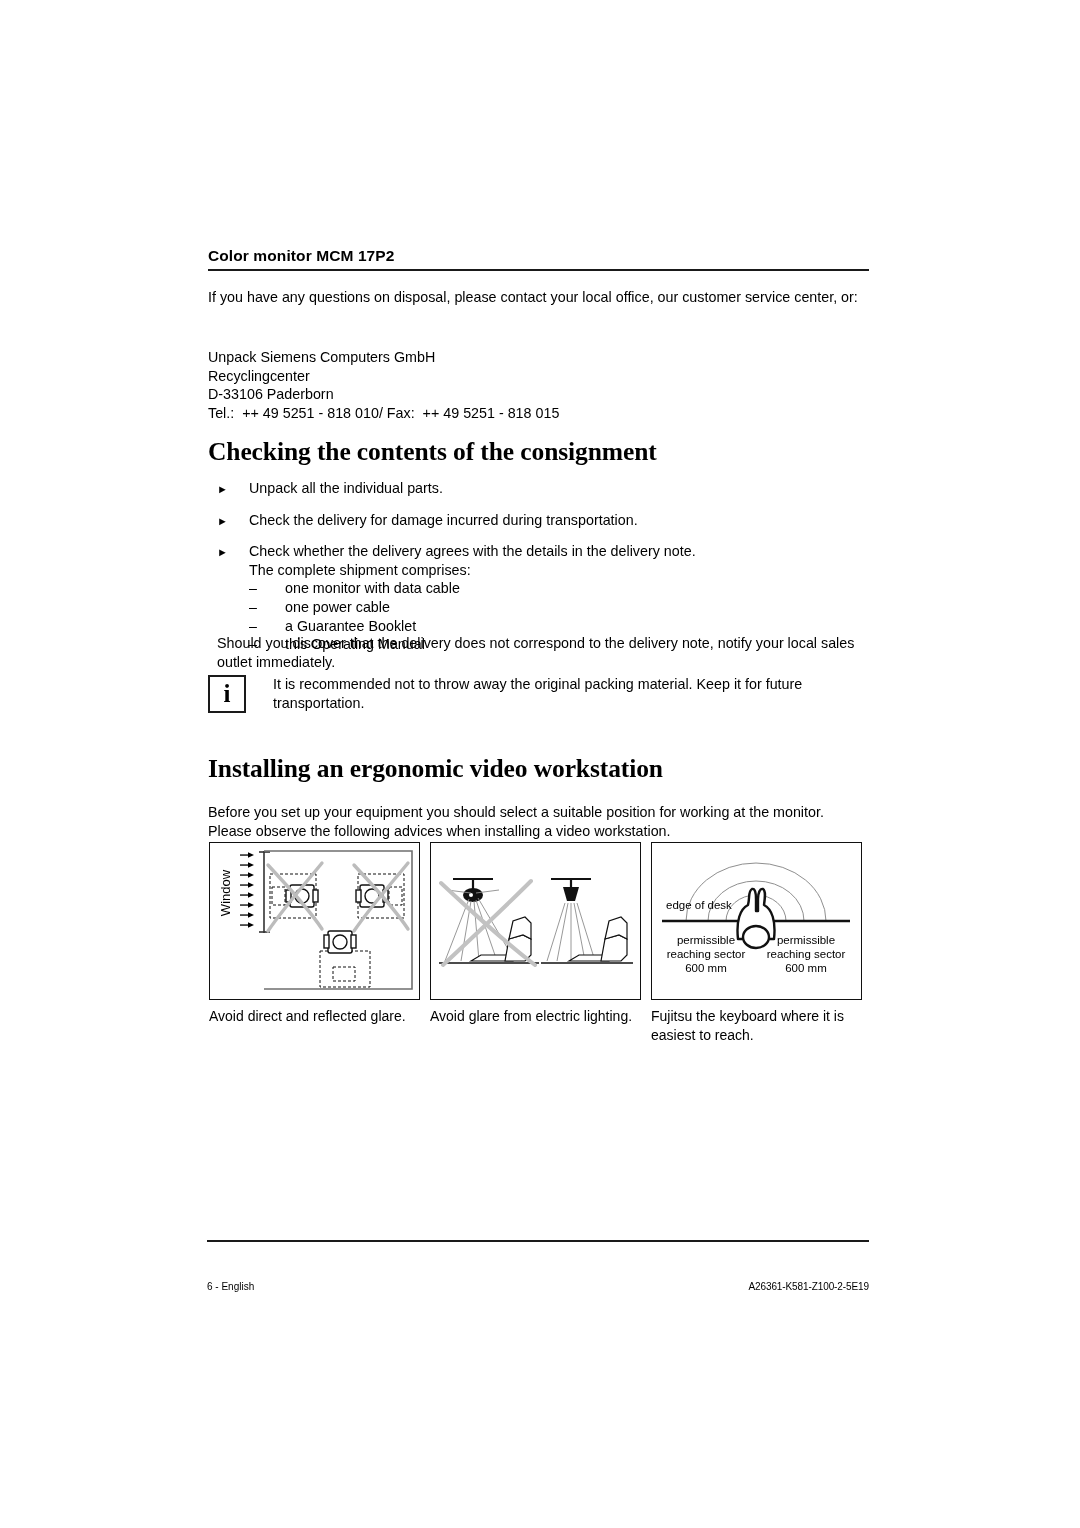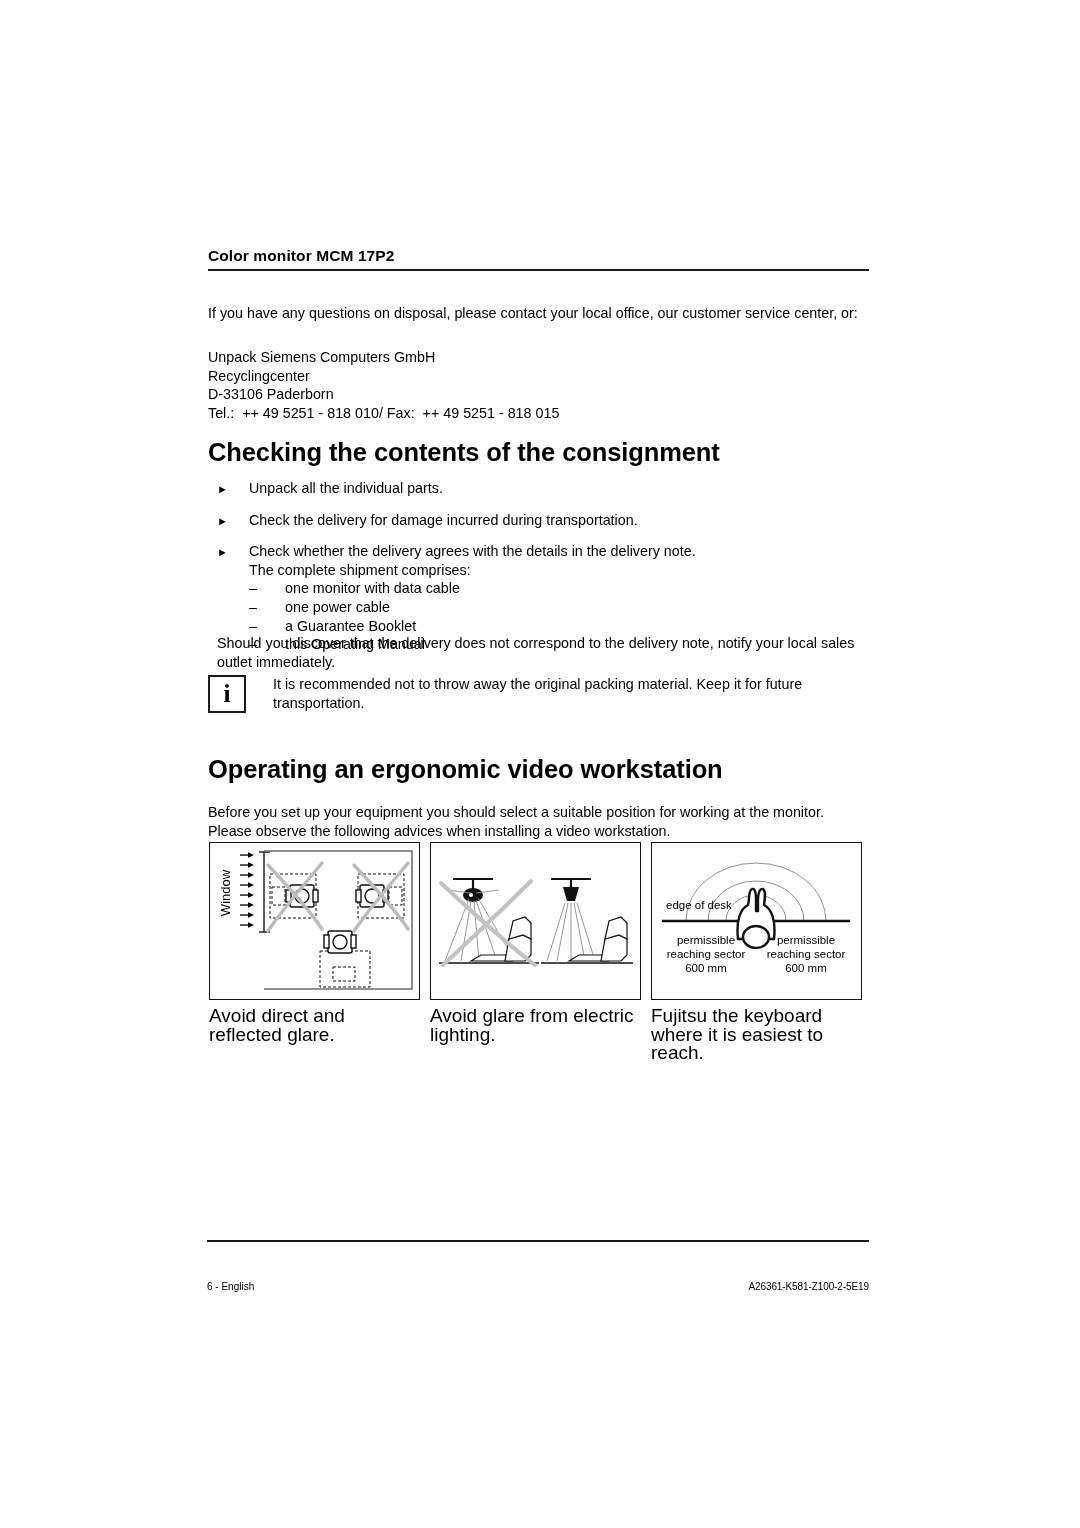--- a/index.html
+++ b/index.html
@@ -42,33 +42,34 @@
   }
 
   
   .col {
     position: absolute;
     left: 208px;
     width: 661px;
     font-size: 14.3px;
     line-height: 18.6px;
   }
-  .p-intro   { top: 304px; }
+  .p-intro   { top: 288px; }
   .p-addr    { top: 348px; }
   .addr-line { white-space: pre; }
 
   h1.sect {
     position: absolute;
     left: 208px;
     width: 661px;
     margin: 0;
     font-size: 25.5px;
     font-weight: bold;
     letter-spacing: -0.1px;
     line-height: 30px;
+    font-family: Liberation Serif, serif;
   }
   h1.sect-1 { top: 437px; }
   h1.sect-2 { top: 754px; }
 
   
   .blist {
     position: absolute;
     left: 208px;
     width: 661px;
     font-size: 14.3px;
@@ -161,21 +162,21 @@
   }
   .figbox svg { display: block; }
 
   .caps {
     position: absolute;
     left: 209px;
     top: 1007px;
     width: 654px;
     display: flex;
     gap: 10px;
-    font-size: 19px;
+    font-size: 14px;
     line-height: 18.6px;
   }
   .cap { width: 211px; }
 
   
   .foot-rule {
     position: absolute;
     left: 207px;
     top: 1240px;
     width: 662px;
@@ -255,21 +256,21 @@
 
   <div class="col p-should">Should you discover that the delivery does not correspond to the delivery note, notify your local sales outlet immediately.</div>
 
   <div class="note">
     <div class="note-icon">
       <span>i</span>
     </div>
     <div class="note-text">It is recommended not to throw away the original packing material. Keep it for future transportation.</div>
   </div>
 
-  <h1 class="sect sect-2">Operating an ergonomic video workstation</h1>
+  <h1 class="sect sect-2">Installing an ergonomic video workstation</h1>
 
   <div class="col p-before">Before you set up your equipment you should select a suitable position for working at the monitor. Please observe the following advices when installing a video workstation.</div>
 
   <div class="figs">
 
     <div class="figbox">
       <svg width="209" height="156" viewBox="0 0 209 156">
 
         <line x1="54" y1="8" x2="54" y2="90" stroke="#333" stroke-width="1.6"></line>
         <line x1="49" y1="9" x2="60" y2="9" stroke="#333" stroke-width="1.6"></line>

